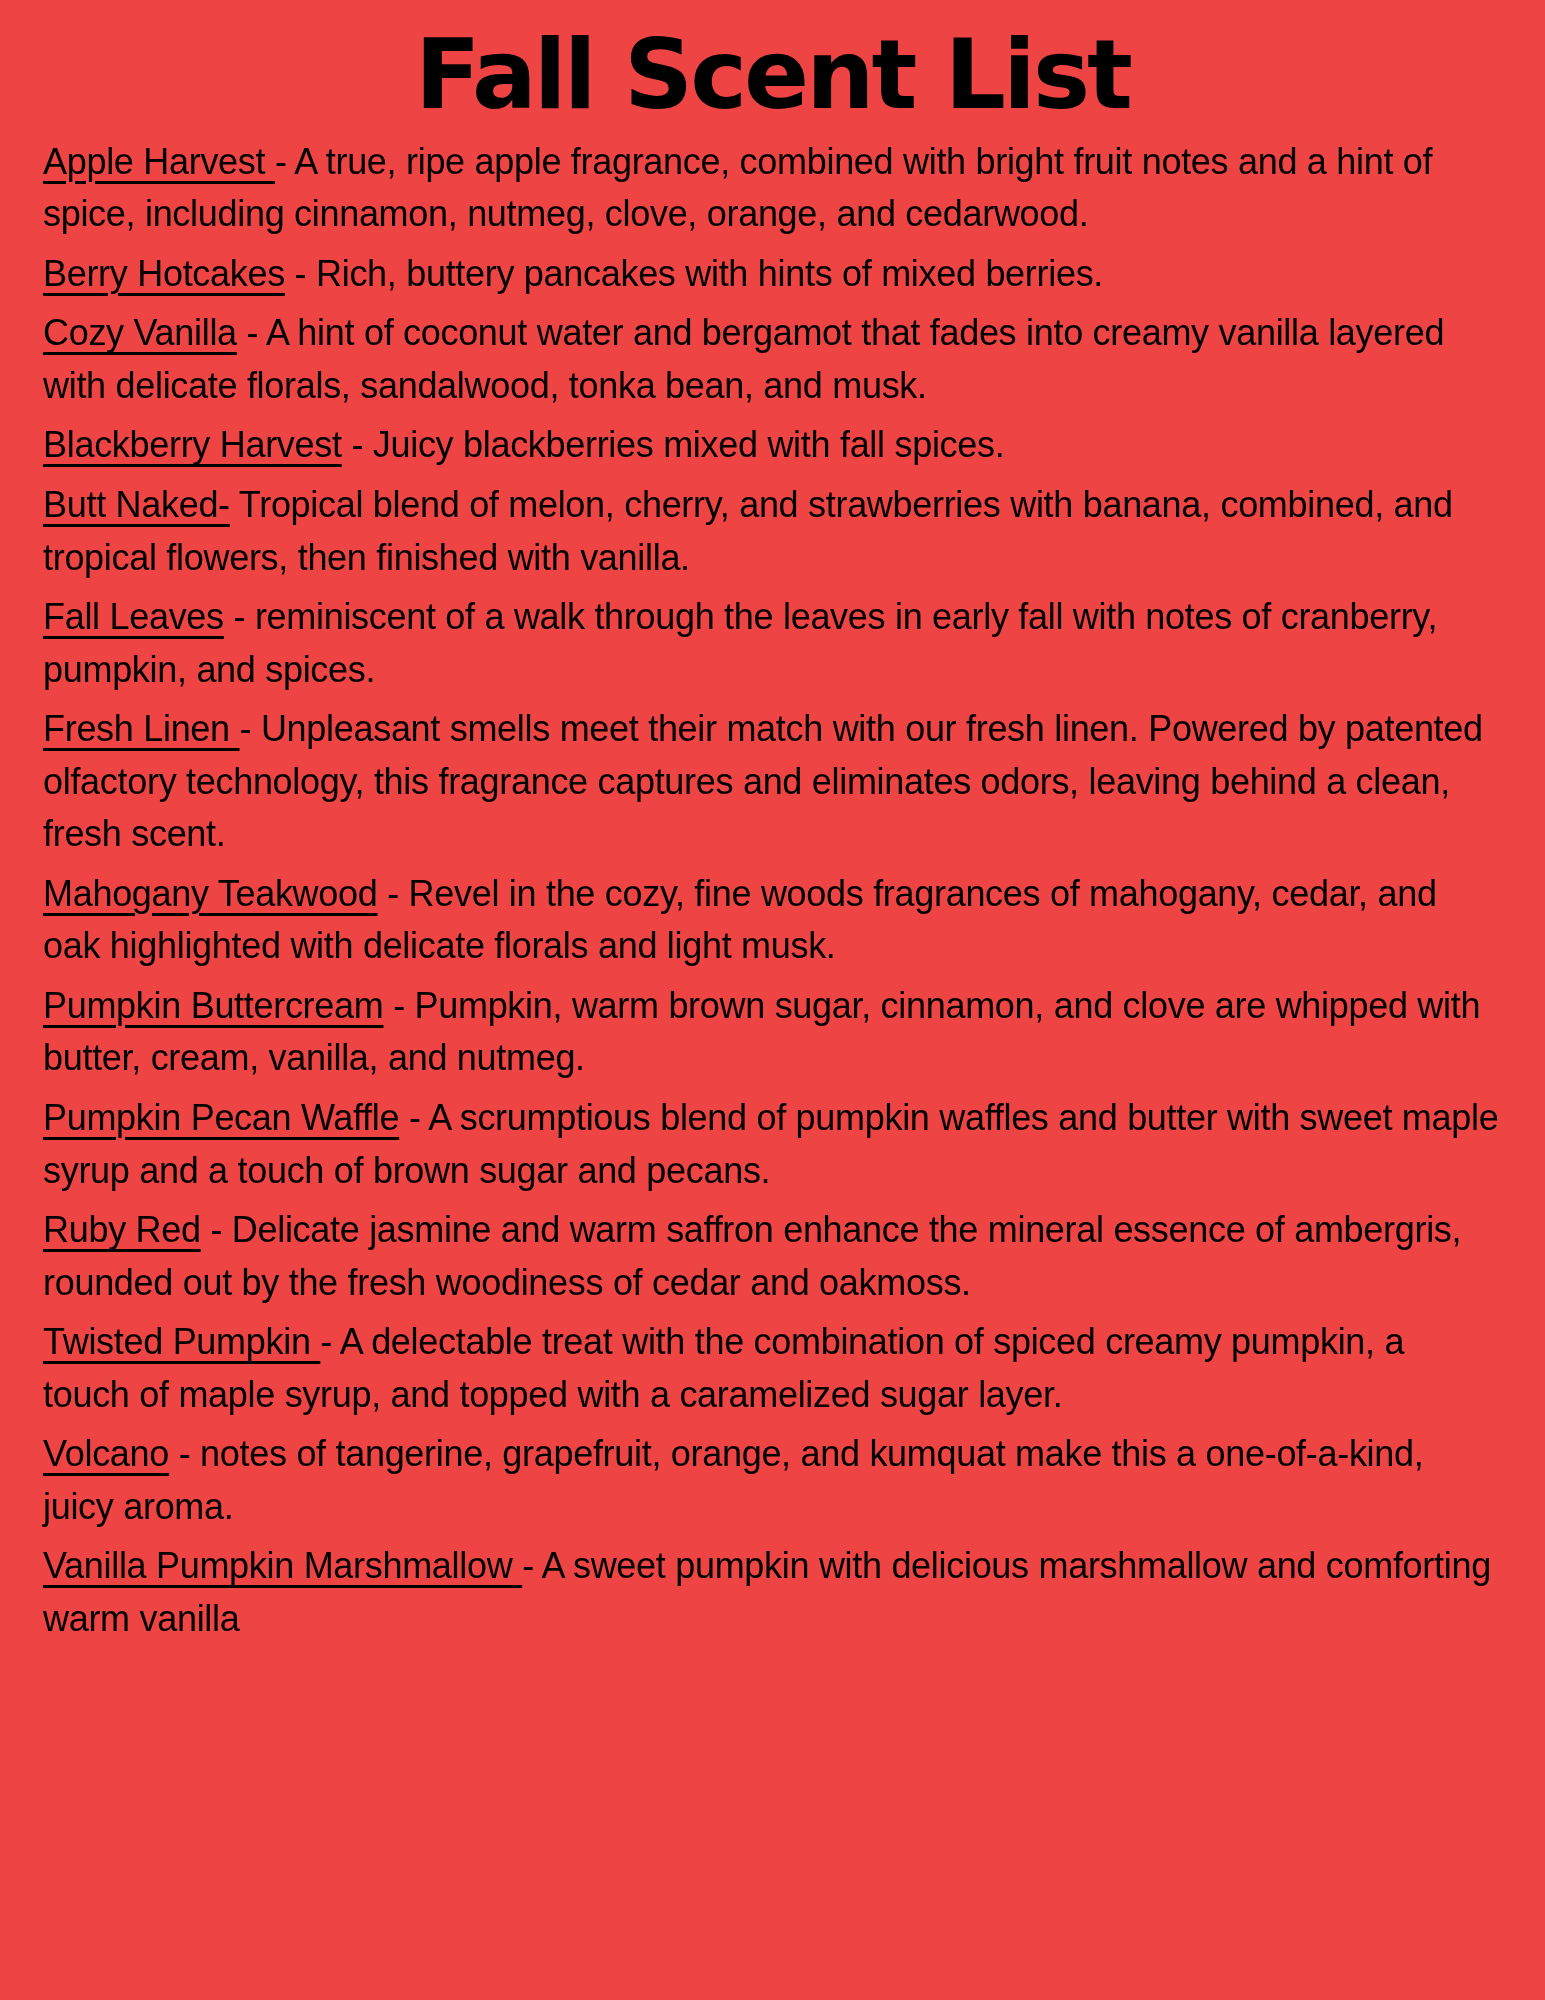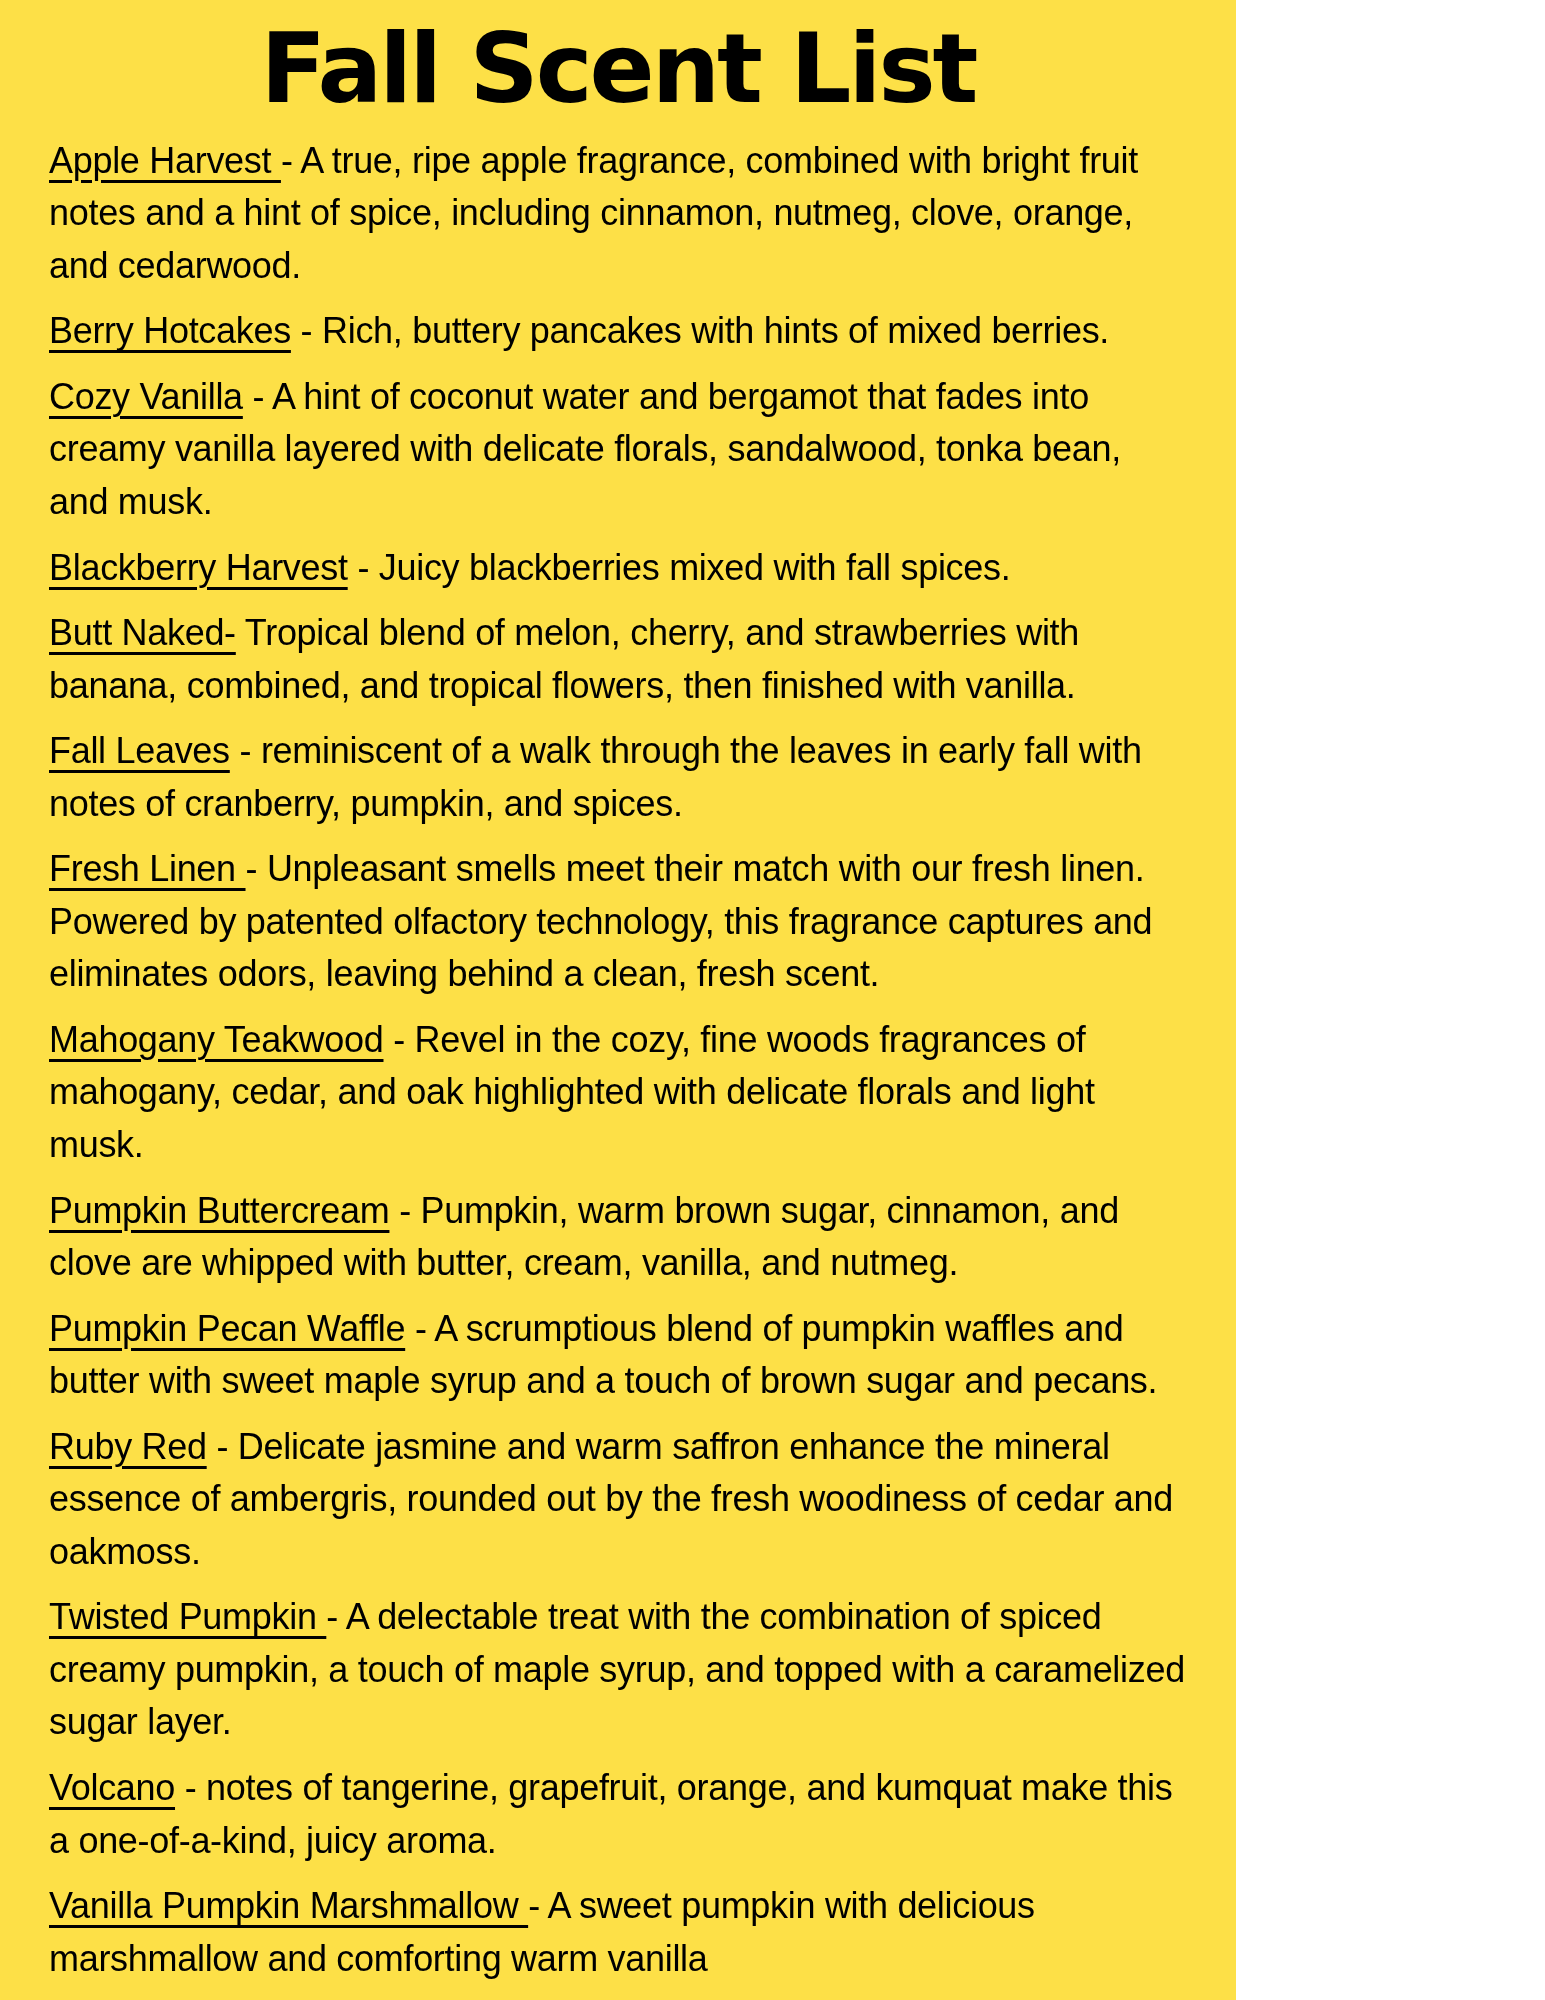--- a/index.html
+++ b/index.html
@@ -8,43 +8,43 @@
     background: #ffffff;
   }
   body {
     width: 1545px;
     min-height: 2000px;
     font-family: "Liberation Sans", sans-serif;
     color: #000000;
     box-sizing: border-box;
   }
   .page {
-    width: 1236px;
+    width: 1545px;
     min-height: 2000px;
-    background: #fde047;
+    background: #ef4444;
     box-sizing: border-box;
-    padding-top: 18px;
+    padding-top: 24px;
   }
   .title {
     text-align: center;
     font-family: "DejaVu Sans", sans-serif;
     font-weight: 700;
     font-size: 96px;
     line-height: 1.08;
     letter-spacing: -3px;
     margin: 0 0 8px 0;
   }
   .scent-list {
     padding: 0 38px 0 36px;
     font-size: 36px;
     line-height: 1.46;
     letter-spacing: -0.3px;
   }
   p.scent {
-    margin: 13px;
+    margin: 7px;
   }
   .scent-name {
     text-decoration: underline;
     text-decoration-thickness: 3px;
     text-underline-offset: 7px;
   }
 </style>
 </head>
 <body>
 

